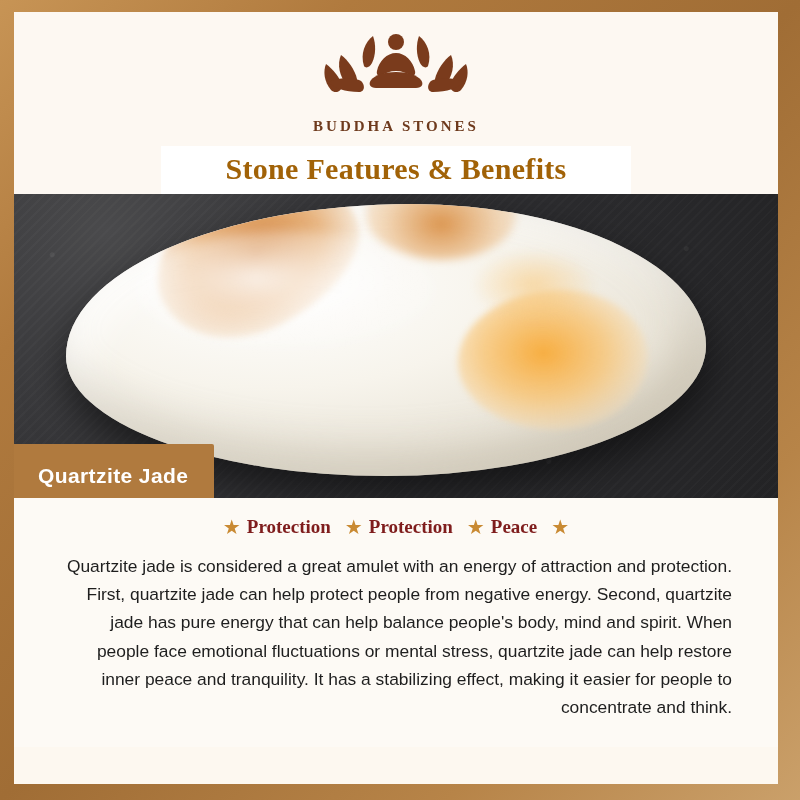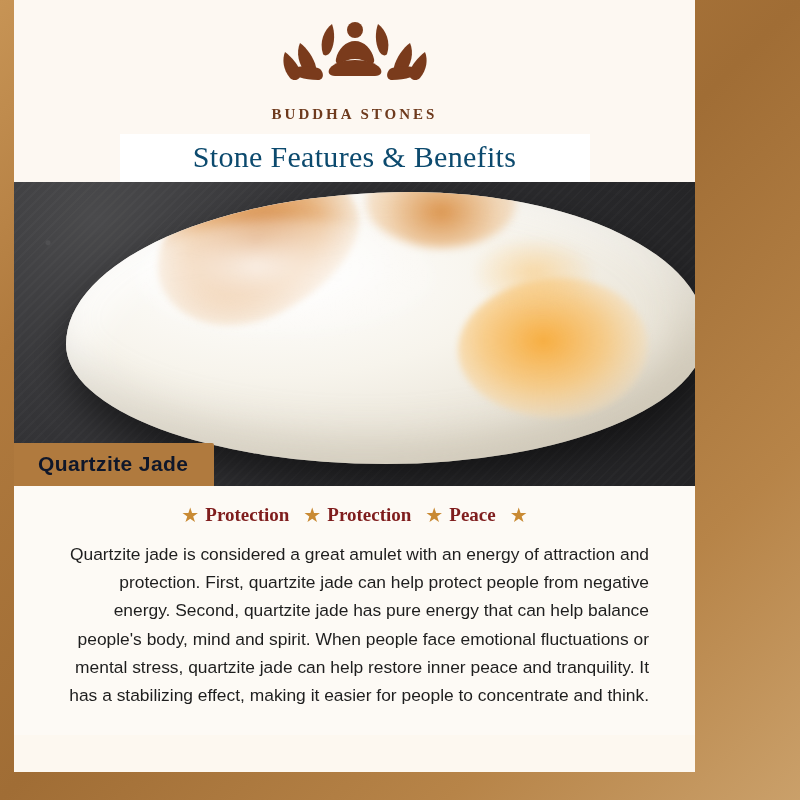--- a/index.html
+++ b/index.html
@@ -24,22 +24,22 @@
   
   .frame {
     position: absolute;
     inset: 0;
     background:
       linear-gradient(135deg, #c79455 0%, #b07a3e 22%, #a06d35 50%, #b78448 78%, #caa06a 100%);
   }
   .inner {
     position: absolute;
     left: 14px;
-    top: 0;
-    width: 681px;
+    top: 12px;
+    width: 764px;
     height: 772px;
     background: #fdf8f0;
     overflow: hidden;
   }
 
   
   .header {
     position: relative;
     height: 182px;
     background: #fdf8f2;
@@ -60,23 +60,23 @@
     position: absolute;
     left: 50%;
     transform: translateX(-50%);
     bottom: 0;
     width: 470px;
     background: #ffffff;
     padding: 6px 0 8px 0;
   }
   .title-bar .title {
     font-family: "Liberation Serif", serif;
-    font-weight: normal;
+    font-weight: bold;
     font-size: 30px;
-    color: #0c4a6e;
+    color: #a16207;
     letter-spacing: 0.3px;
     white-space: nowrap;
     text-align: center;
   }
 
   
   .hero {
     position: relative;
     height: 304px;
     width: 100%;
@@ -162,22 +162,22 @@
     background: radial-gradient(ellipse at 40% 40%, rgba(255,255,255,0.85) 0%, rgba(255,255,255,0.25) 55%, rgba(255,255,255,0) 100%);
     filter: blur(6px);
   }
 
   
   .caption-tab {
     position: absolute;
     left: 0;
     bottom: 0;
     background: #b07a3e;
-    color: #0f172a;
-    padding: 9px 26px 10px 24px;
+    color: #ffffff;
+    padding: 20px 26px 10px 24px;
     font-size: 21px;
     font-weight: bold;
     letter-spacing: 0.4px;
     border-top-right-radius: 2px;
   }
 
   
   .benefits {
     background: #fdfaf5;
     padding: 18px 0 6px 0;

